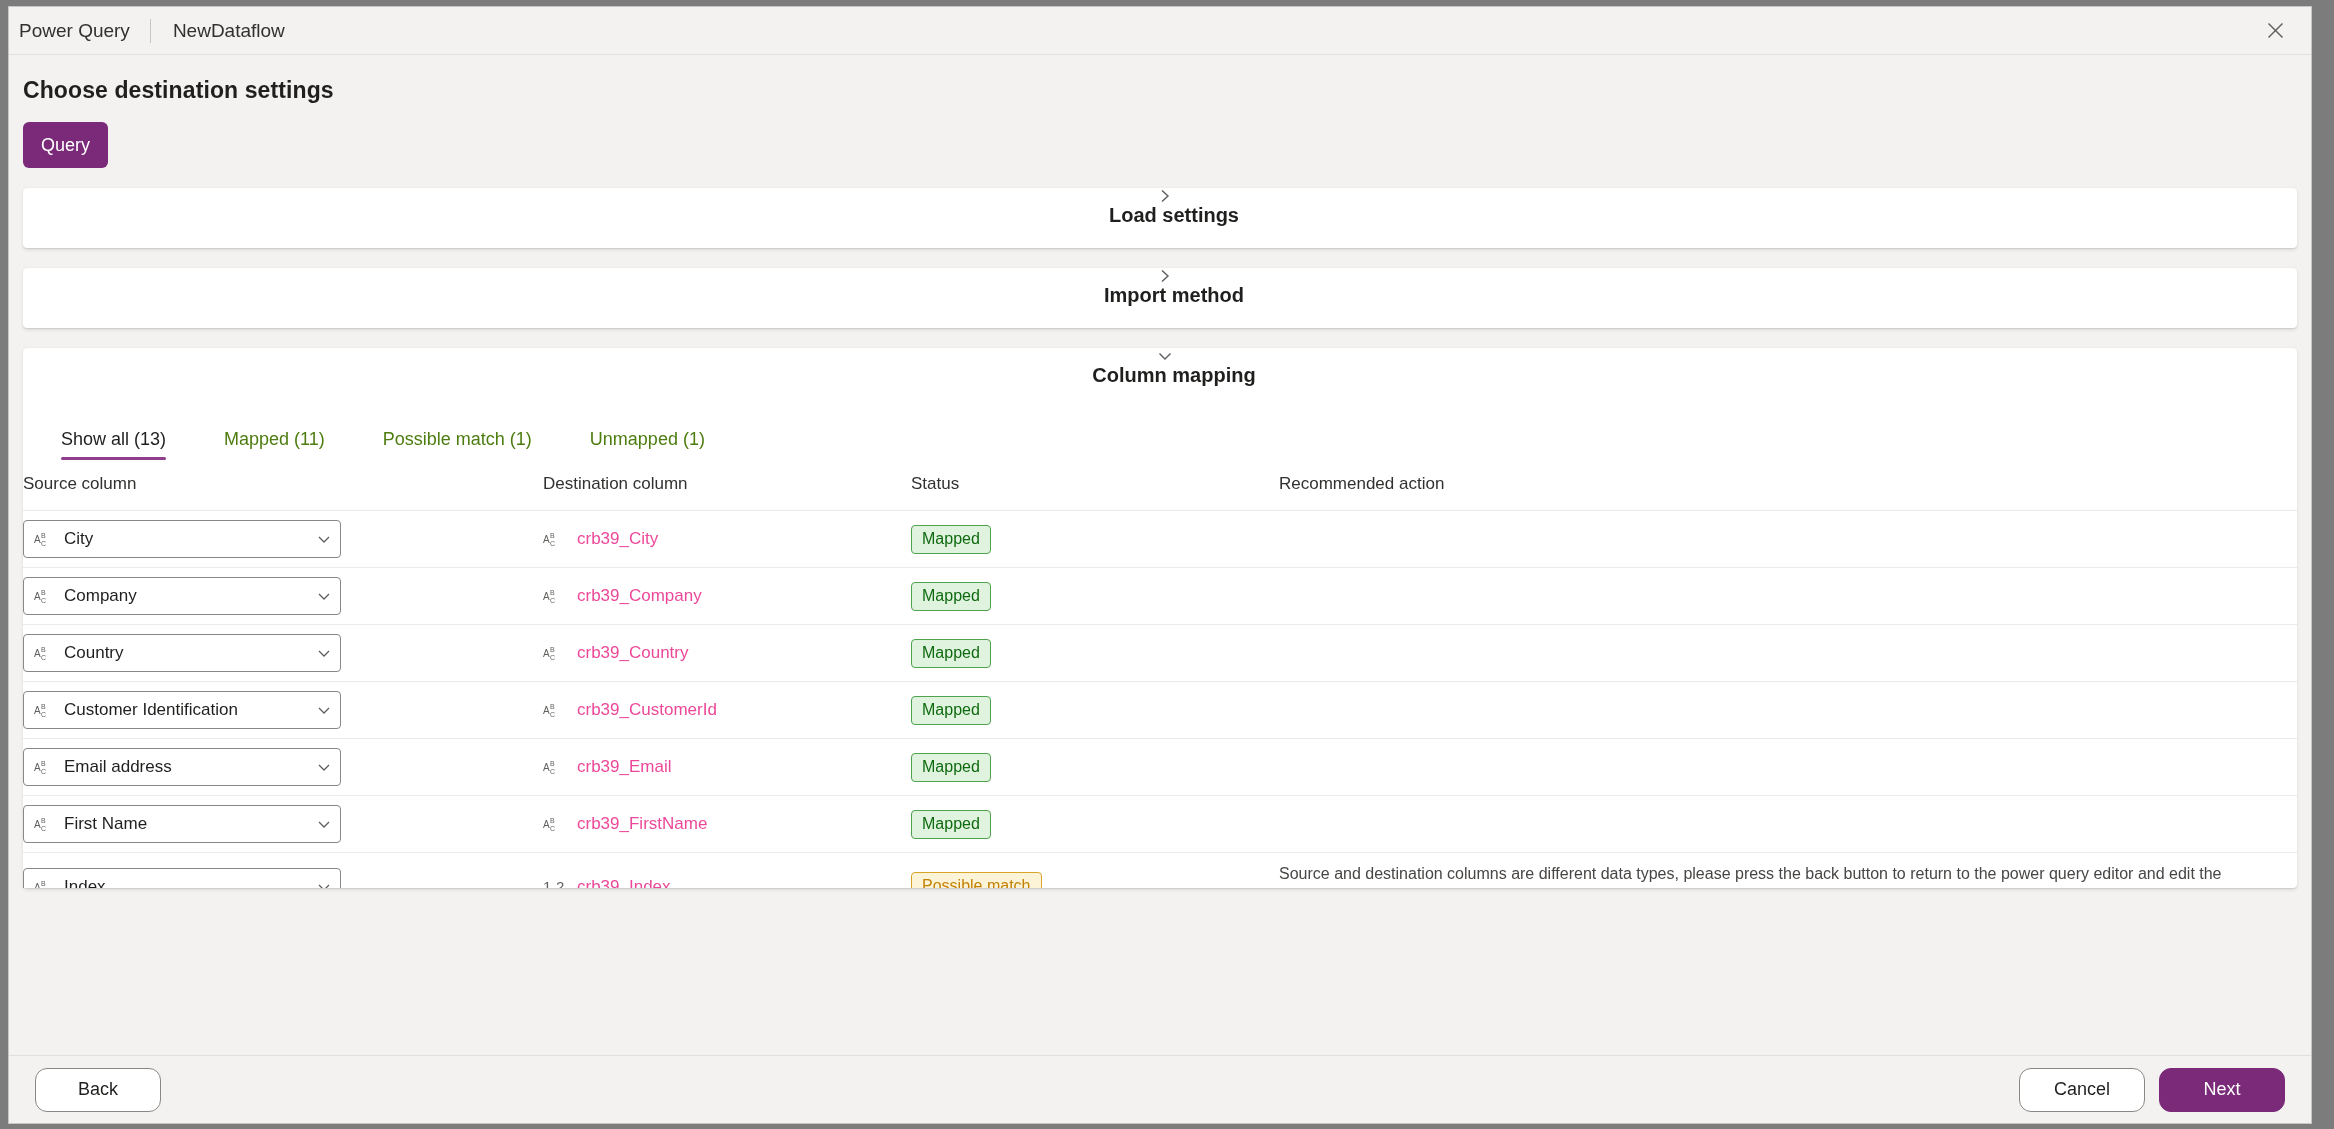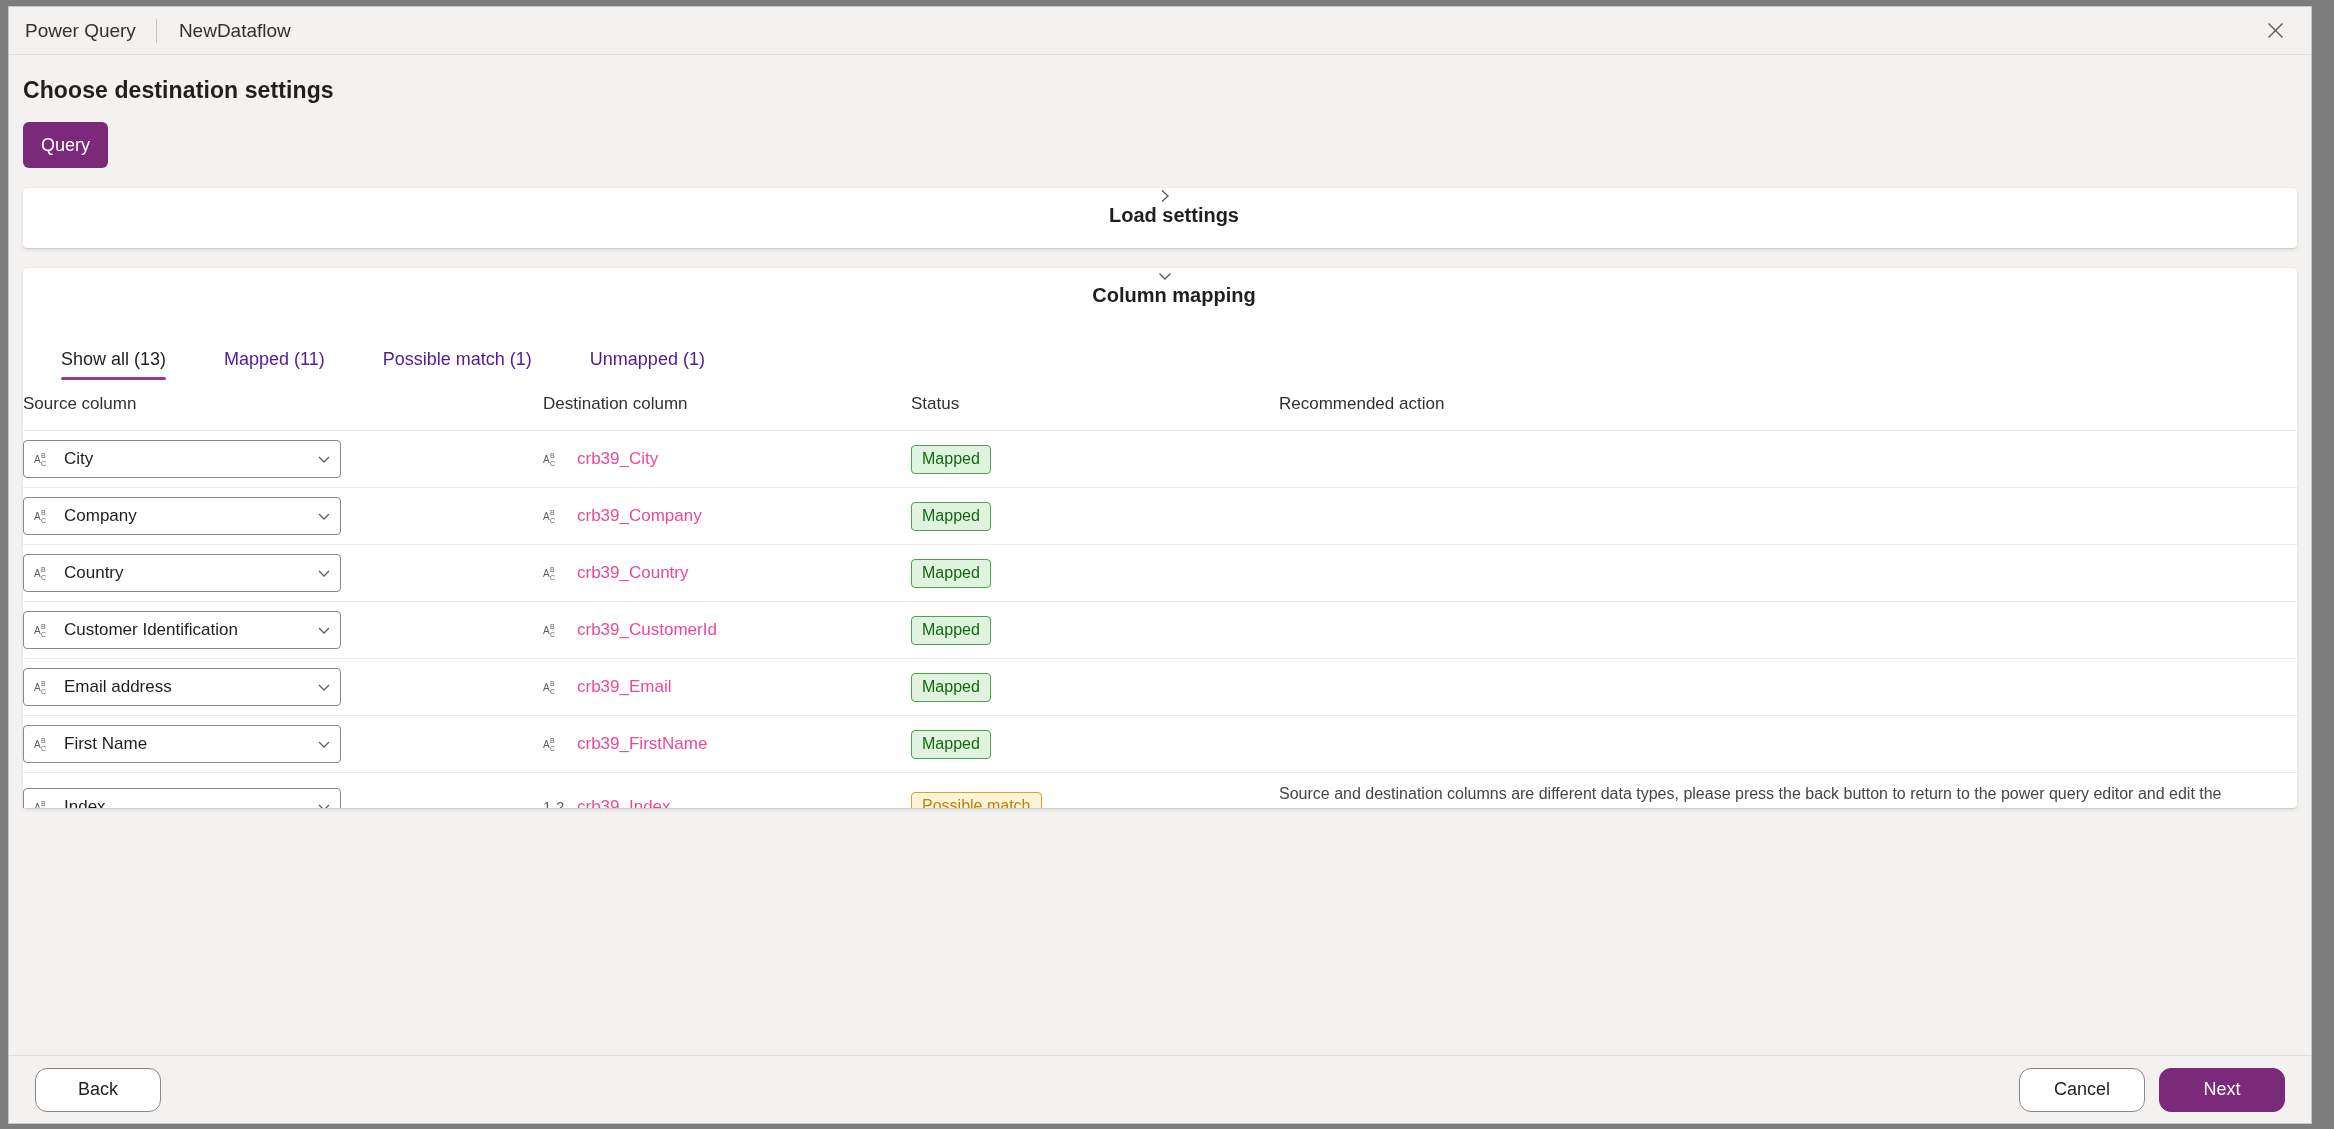--- a/index.html
+++ b/index.html
@@ -26,21 +26,21 @@
     overflow: hidden;
   }
 
   #titlebar {
     height: 48px;
     flex: 0 0 48px;
     background: #f3f2f1;
     border-bottom: 1px solid #e1dfdd;
     display: flex;
     align-items: center;
-    padding: 0 0 0 16px;
+    padding: 0 0 0 10px;
     position: relative;
   }
   .tb-app {
     font-size: 19px;
     color: #323130;
     padding-right: 20px;
   }
   .tb-sep {
     width: 1px;
     height: 24px;
@@ -138,21 +138,21 @@
   #tabs {
     display: flex;
     align-items: flex-end;
     padding-left: 38px;
     margin-top: 6px;
     height: 46px;
     gap: 24px;
   }
   .tab {
     font-size: 18px;
-    color: #4c1d95;
+    color: #4d7c0f;
     padding: 0 0 10px 0;
     margin-right: 34px;
     cursor: pointer;
     position: relative;
     white-space: nowrap;
   }
   .tab.active { color: #201f1e; }
   .tab.active::after {
     content: "";
     position: absolute;
@@ -316,20 +316,30 @@
         <span class="chev">
           <svg width="16" height="16" viewBox="0 0 16 16" fill="none" stroke="#605e5c" stroke-width="1.4">
             <polyline points="5,2.5 11,8 5,13.5"></polyline>
           </svg>
         </span>
         <span class="card-title">Load settings</span>
       </div>
     </div>
 
     
+    <div class="card">
+      <div class="card-header">
+        <span class="chev">
+          <svg width="16" height="16" viewBox="0 0 16 16" fill="none" stroke="#605e5c" stroke-width="1.4">
+            <polyline points="5,2.5 11,8 5,13.5"></polyline>
+          </svg>
+        </span>
+        <span class="card-title">Import method</span>
+      </div>
+    </div>
 
     
     <div class="card" id="mapping-card">
       <div class="card-header">
         <span class="chev">
           <svg width="16" height="16" viewBox="0 0 16 16" fill="none" stroke="#605e5c" stroke-width="1.4">
             <polyline points="2.5,5.5 8,11 13.5,5.5"></polyline>
           </svg>
         </span>
         <span class="card-title">Column mapping</span>

